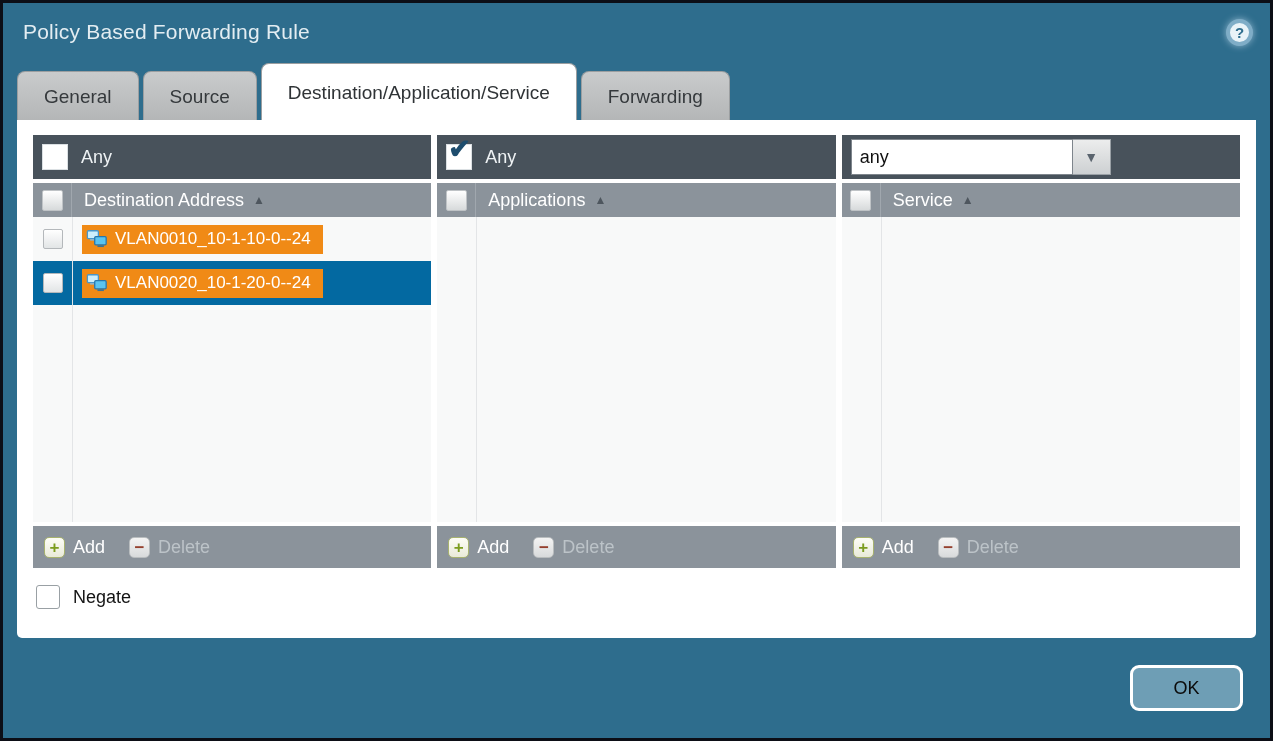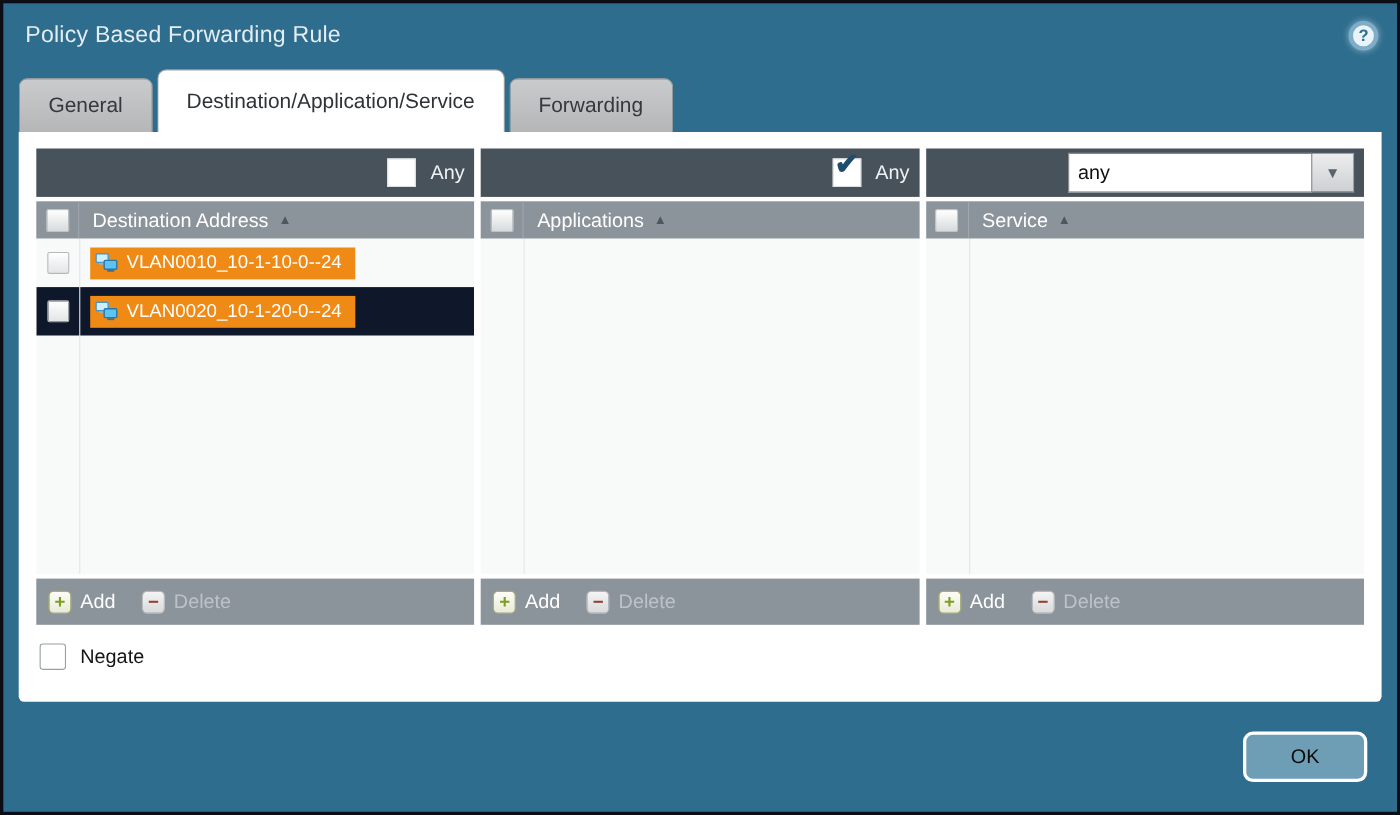--- a/index.html
+++ b/index.html
@@ -21,35 +21,35 @@
   
   .tabstrip{display:flex;align-items:flex-end;padding-left:14px;height:59px;}
   .tab{background:linear-gradient(#c9cbcc,#b4b6b7);border:1px solid #9b9ea0;border-bottom:none;
     border-radius:8px 8px 0 0;padding:0 26px;height:49px;line-height:49px;font-size:19px;
     color:#35393c;margin-right:4px;cursor:pointer;white-space:nowrap;}
   .tab.active{background:#fff;height:57px;line-height:57px;color:#2f3336;}
   
   .content{background:#fff;margin:0 14px;height:518px;padding:15px 16px 0;border-radius:0 0 5px 5px;}
   .panels{display:flex;gap:6px;height:433px;}
   .panel{flex:1;display:flex;flex-direction:column;min-width:0;}
-  .panel-top{height:44px;background:#48525b;display:flex;align-items:center;padding:0 9px;margin-bottom:4px;flex:none;justify-content:flex-end;}
+  .panel-top{height:44px;background:#48525b;display:flex;align-items:center;padding:0 9px;margin-bottom:4px;flex:none;}
   .any-cb{width:26px;height:26px;background:#fff;border:1px solid #dbe0e3;position:relative;cursor:pointer;flex:none;}
   .any-cb .checkmark{position:absolute;top:-10px;left:1px;font-size:27px;color:#1e4d6e;font-weight:bold;line-height:1.1;}
   .any-label{color:#eef2f4;font-size:18px;margin-left:13px;}
   .colhead{height:34px;background:#8b939b;display:flex;align-items:center;flex:none;}
   .cbcell{width:39px;align-self:stretch;display:flex;align-items:center;justify-content:center;
     border-right:1px solid #a0a7ae;flex:none;}
   .head-cb{width:21px;height:21px;background:linear-gradient(#ffffff,#d7dadb);border:1px solid #bfc3c6;border-radius:2px;cursor:pointer;}
   .col-label-wrap{display:flex;align-items:center;margin-left:12px;cursor:pointer;}
   .col-label{color:#fff;font-size:18px;}
   .sort{color:#4e565e;font-size:12px;margin-left:9px;}
   .panel-body{flex:1;background:#f8f9f9;position:relative;overflow:hidden;}
   .vsep{position:absolute;left:39px;top:0;bottom:0;width:1px;background:#e3e5e7;}
   .row{height:44px;display:flex;align-items:center;}
-  .row.alt{background:#0f172a;}
+  .row.alt{background:#0369a1;}
   .row .rcbcell{width:39px;display:flex;align-items:center;justify-content:center;flex:none;}
   .row-cb{width:20px;height:20px;background:linear-gradient(#ffffff,#e2e5e6);border:1px solid #b4b8bb;border-radius:2px;cursor:pointer;}
   .chip{margin-left:10px;height:29px;background:#f08a16;display:inline-flex;align-items:center;
     padding:0 12px 0 4px;color:#fff;font-size:17px;gap:7px;cursor:pointer;max-width:calc(100% - 55px);}
   .chip svg{flex:none;}
   .chip span{white-space:nowrap;overflow:hidden;text-overflow:ellipsis;}
   .toolbar{height:42px;background:#8b939b;margin-top:4px;display:flex;align-items:center;padding:0 11px;gap:24px;flex:none;}
   .tool{display:flex;align-items:center;gap:8px;font-size:18px;color:#fff;cursor:pointer;}
   .tool.disabled{color:#bcc3c8;cursor:default;}
   .tool-icon{width:21px;height:21px;border-radius:5px;display:flex;align-items:center;justify-content:center;
@@ -78,20 +78,21 @@
 
 <div class="dialog">
 
   <div class="titlebar">
     <span class="title">Policy Based Forwarding Rule</span>
     <span class="help">?</span>
   </div>
 
   <div class="tabstrip">
     <div class="tab">General</div>
+    <div class="tab">Source</div>
     <div class="tab active">Destination/Application/Service</div>
     <div class="tab">Forwarding</div>
   </div>
 
   <div class="content">
     <div class="panels">
 
       <div class="panel">
         <div class="panel-top">
           <span class="any-cb"></span>

